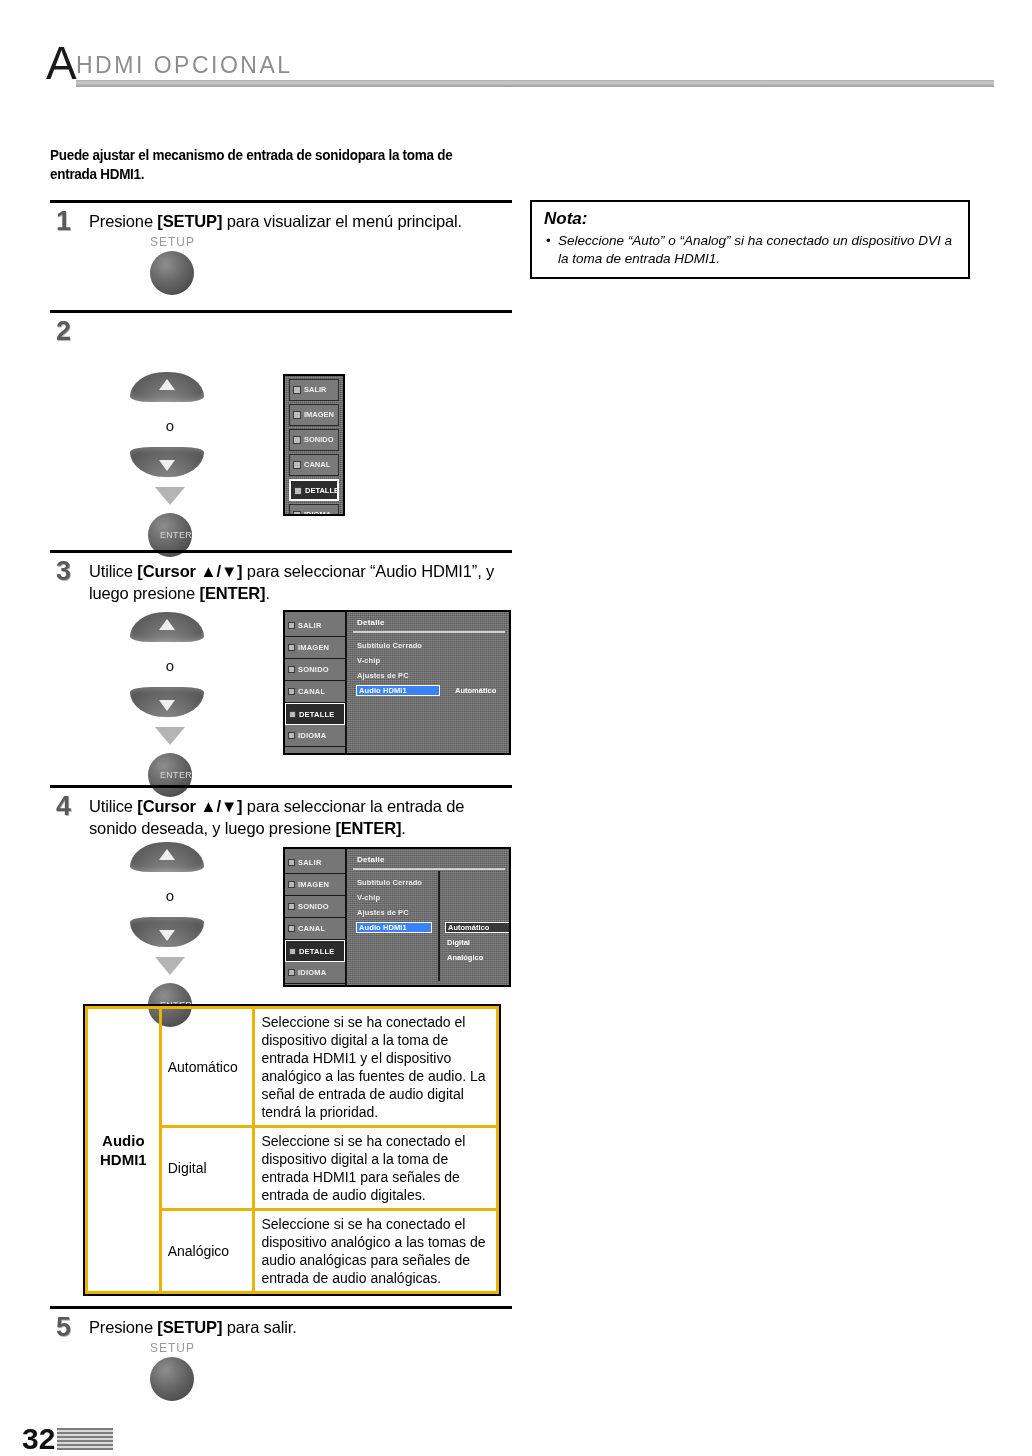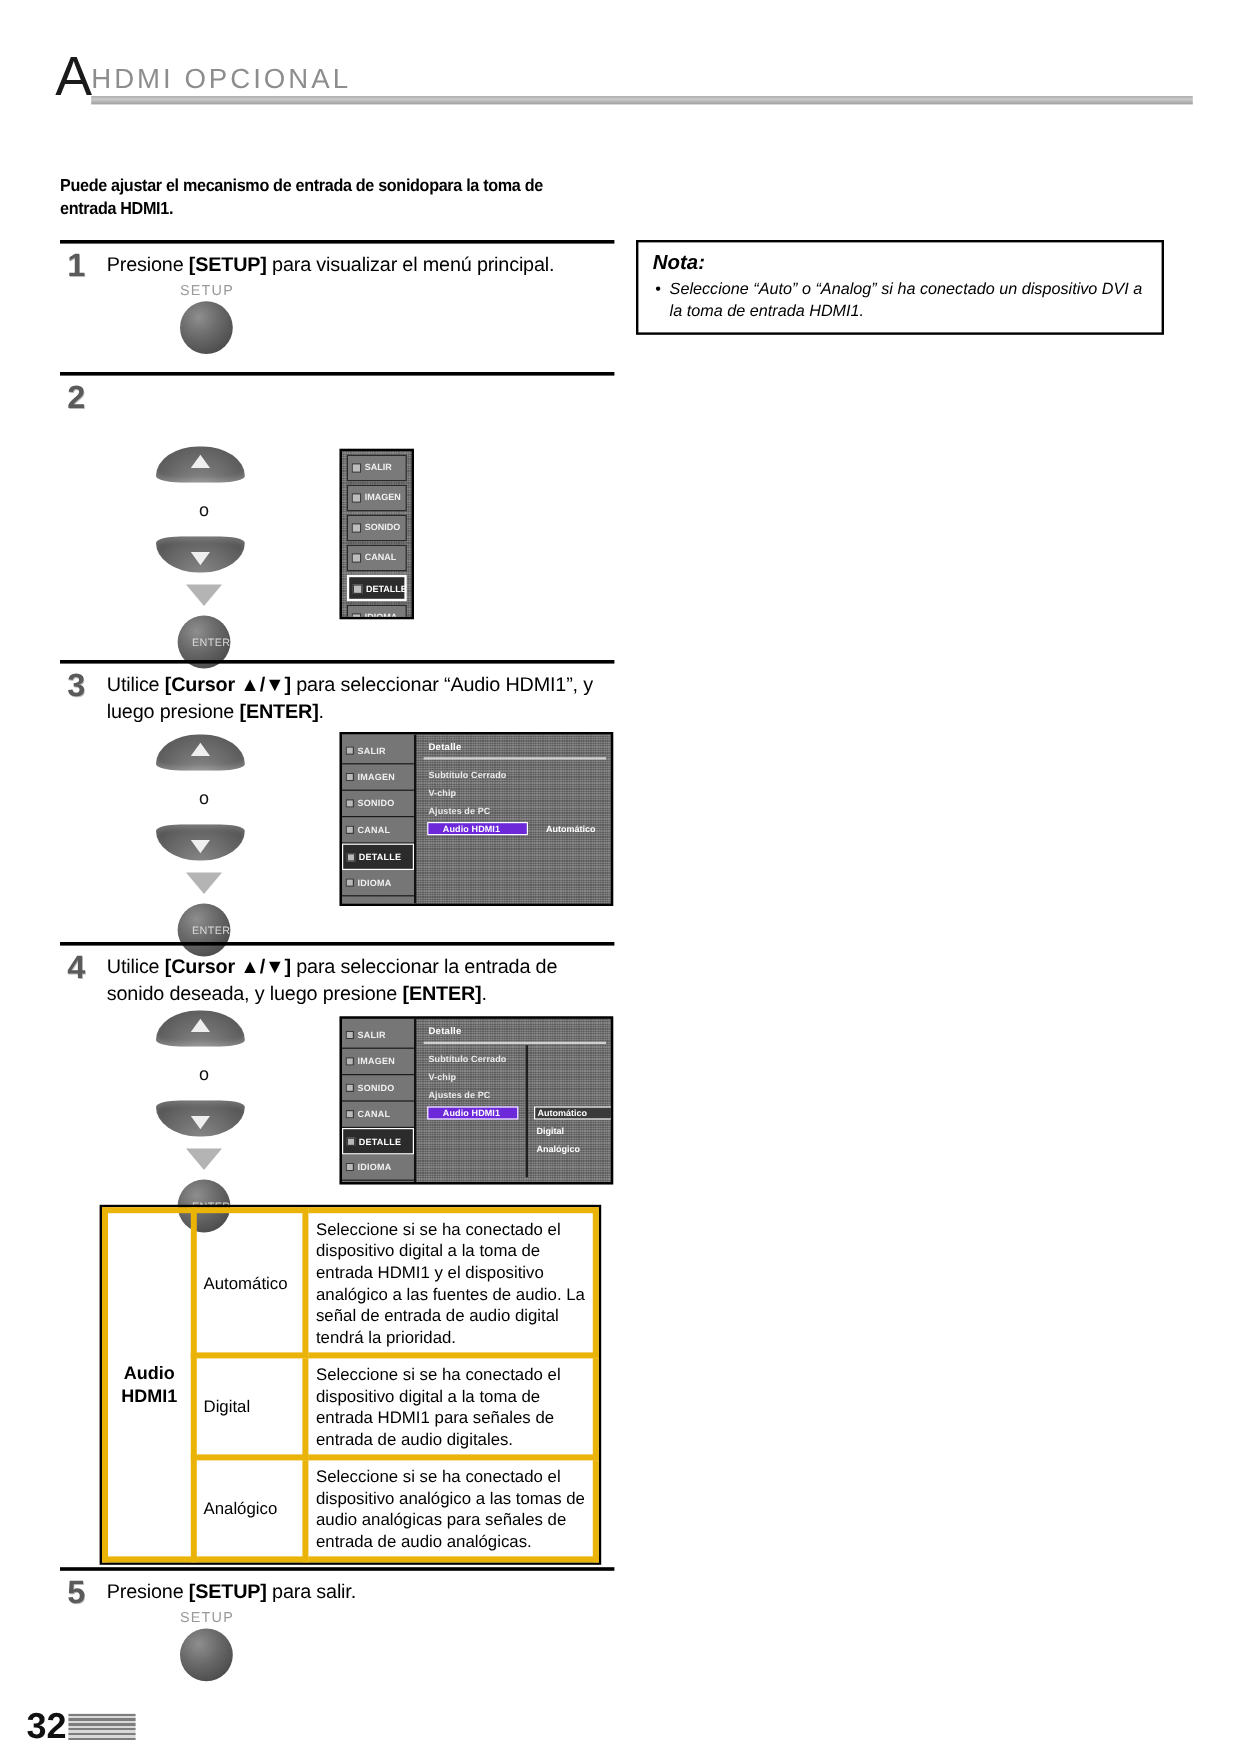--- a/index.html
+++ b/index.html
@@ -146,22 +146,22 @@
   }
   .osd-title{
     position:absolute;color:#fff;font-size:8px;font-weight:bold;
     letter-spacing:.2px;
   }
   .osd-rowlbl{
     position:absolute;color:#ececec;font-size:7.5px;font-weight:bold;
     letter-spacing:.1px;white-space:nowrap;
   }
   .osd-rowlbl.sel{
-    background:#6d28d9;border:1px solid #fff;color:#fff;
-    padding:0 12px;box-sizing:border-box;
+    background:#3b82f6;border:1px solid #fff;color:#fff;
+    padding:0 2px;box-sizing:border-box;
   }
   .osd-val{
     position:absolute;color:#fff;font-size:7.5px;font-weight:bold;white-space:nowrap;
   }
   .osd-val.sel{background:#3a3a3a;border:1px solid #fff;padding:0 2px;}
   .osd-vdiv{position:absolute;top:0;bottom:0;width:1.5px;background:#1f1f1f;}
   .osd-hline{position:absolute;height:1.5px;background:#cfcfcf;}
 
   
   .osd2-item{
@@ -188,21 +188,21 @@
   .nota-li:before{content:"\2022";position:absolute;left:2px;top:0;font-style:normal;}
 
   
   .tbl{
     position:absolute;left:83px;top:1004px;width:418px;
     border:2px solid #000;box-sizing:border-box;
     border-collapse:collapse;
   }
   .tbl table{border-collapse:collapse;width:100%;}
   .tbl td{
-    border:5px solid #eab308;vertical-align:middle;
+    border:3px solid #eab308;vertical-align:middle;
     font-size:14px;line-height:18px;padding:4px 6px;
     box-sizing:border-box;
   }
   .tbl td.c1{width:74px;text-align:center;font-weight:bold;font-size:15px;line-height:19px;}
   .tbl td.c2{width:94px;}
   .tbl td.c3{width:248px;}
 
   
   .foot{position:absolute;left:22px;top:1396px;margin-top:28px;}
   .foot-num{

